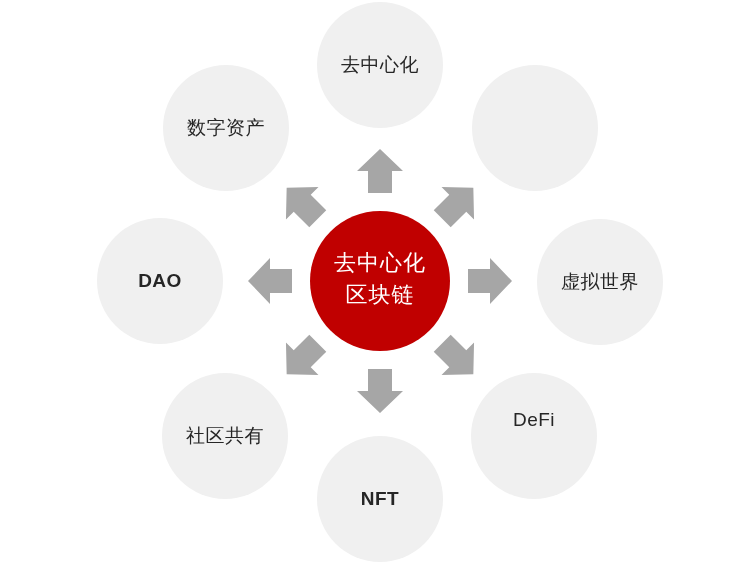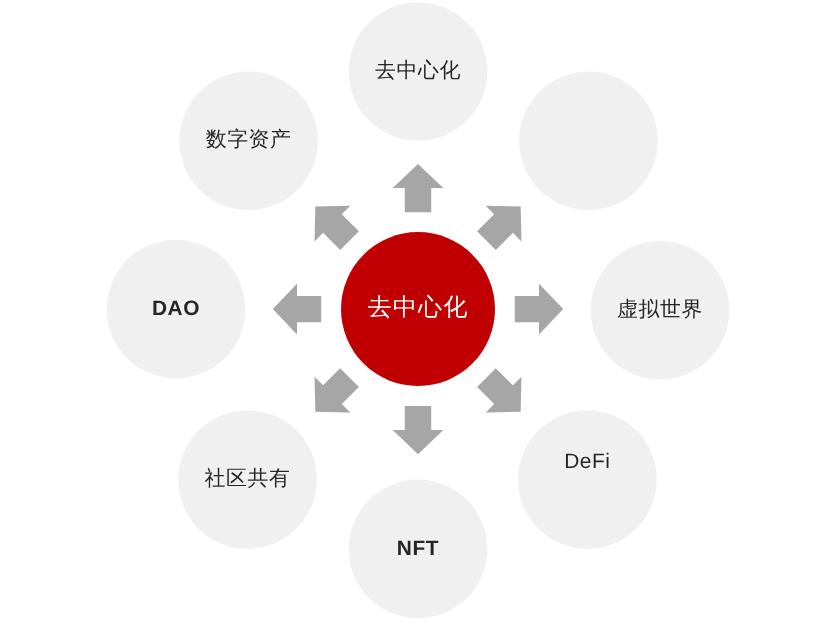--- a/index.html
+++ b/index.html
@@ -113,15 +113,16 @@
   <div class="node-label" style="left:380px; top:65px;">去中心化</div>
   <div class="node-label" style="left:600px; top:282px;">虚拟世界</div>
   <div class="node-label" style="left:534px; top:420px;">DeFi</div>
   <div class="node-label" style="left:380px; top:499px;font-weight:bold;">NFT</div>
   <div class="node-label" style="left:225px; top:436px;text-align:right;">社区共有</div>
   <div class="node-label" style="left:160px; top:281px;font-weight:bold;">DAO</div>
   <div class="node-label" style="left:226px; top:128px;">数字资产</div>
 
   <div class="hub-label" style="left:380px; top:281px;">
     <span>去中心化</span>
+    <span>区块链</span>
   </div>
 
 </div>
 
 </body></html>

